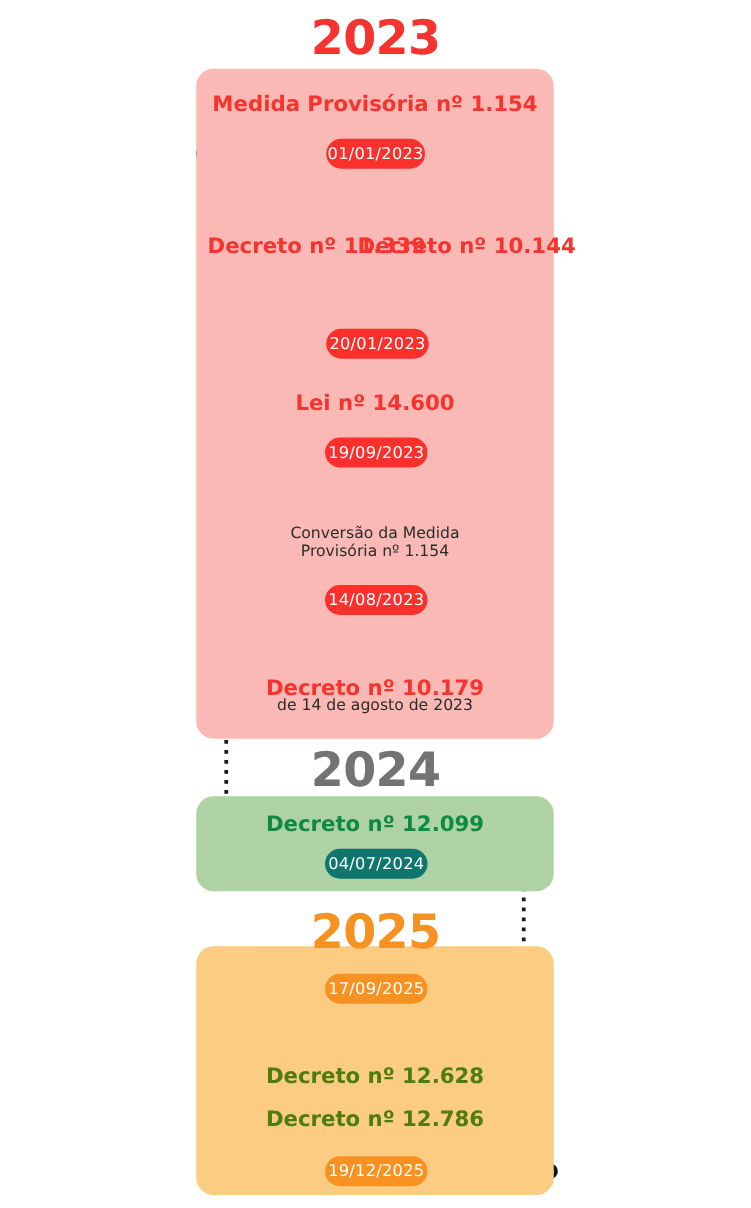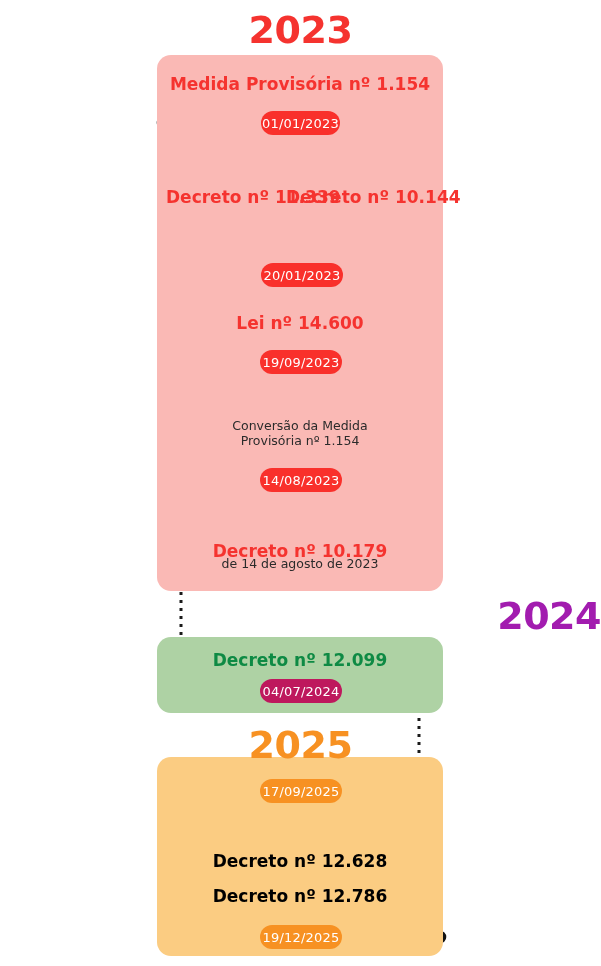--- a/index.html
+++ b/index.html
@@ -14,59 +14,59 @@
 
   .yr-title {
     position: absolute;
     width: 601px;
     text-align: center;
     font-size: 38px;
     font-weight: 700;
     letter-spacing: -0.5px;
   }
   .yr-2023 { top: 8px;   color: #F5332F; }
-  .yr-2024 { top: 594px; color: #a21caf; text-align: right; }
+  .yr-2024 { top: 594px; color: #737373; }
   .yr-2025 { top: 723px; color: #F79122; }
 
   .card {
     position: absolute;
     border-radius: 14px;
   }
   #card2023 { left:157px; top:55px;  width:286px; height:536px; background:#FAB9B5; }
   #card2024 { left:157px; top:637px; width:286px; height:76px;  background:#AED2A4; }
   #card2025 { left:157px; top:757px; width:286px; height:199px; background:#FBCC82; }
 
   .lbl {
     position: absolute;
     text-align: center;
     line-height: 1.22;
     white-space: pre;
   }
   .lbl.bold { font-weight: 700; }
   .lbl.red   { color: #F5332F; }
   .lbl.green { color: #0E8A44; }
-  .lbl.orange{ color: #000000; }
+  .lbl.orange{ color: #4d7c0f; }
   .lbl.dark  { color: #2B2B2B; }
   .s13 { font-size: 17px; }
   .s12 { font-size: 12.5px; }
 
   .pill {
     position: absolute;
     height: 24px;
     border-radius: 12px;
     color: #ffffff;
     font-size: 13px;
     font-weight: 400;
     display: flex;
     align-items: center;
     justify-content: center;
     letter-spacing: 0.2px;
   }
   .pill.red    { background: #F9302B; }
-  .pill.green  { background: #be185d; }
+  .pill.green  { background: #0f766e; }
   .pill.orange { background: #F79122; }
 </style>
 </head>
 <body>
 
 <div id="stage">
 
   <svg id="canvas" width="601" height="966">
 
     <g stroke="#1A1A1A" stroke-width="3" fill="none" stroke-linecap="butt" stroke-dasharray="3 5">

